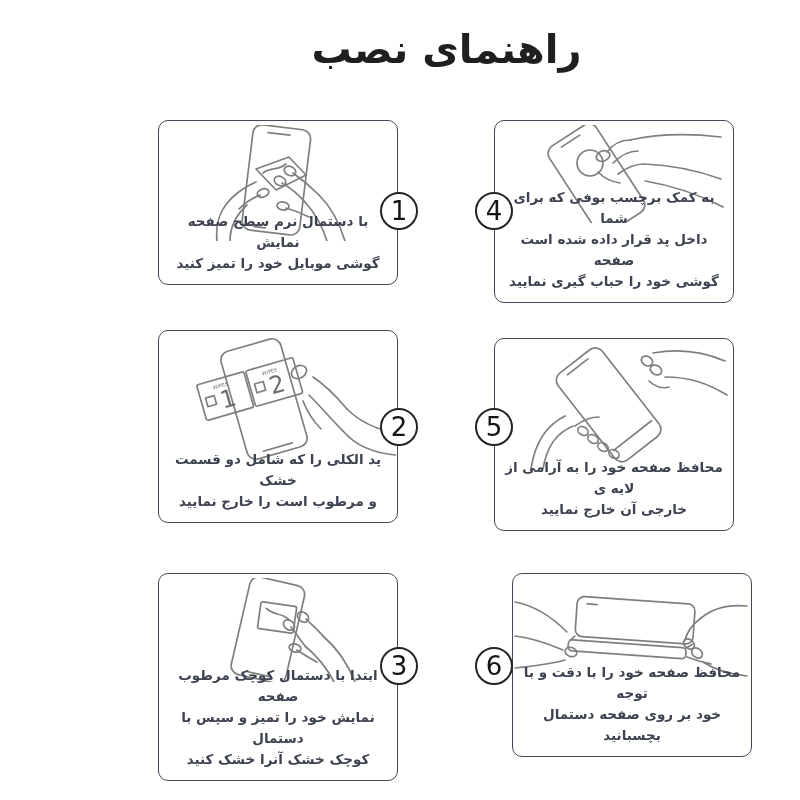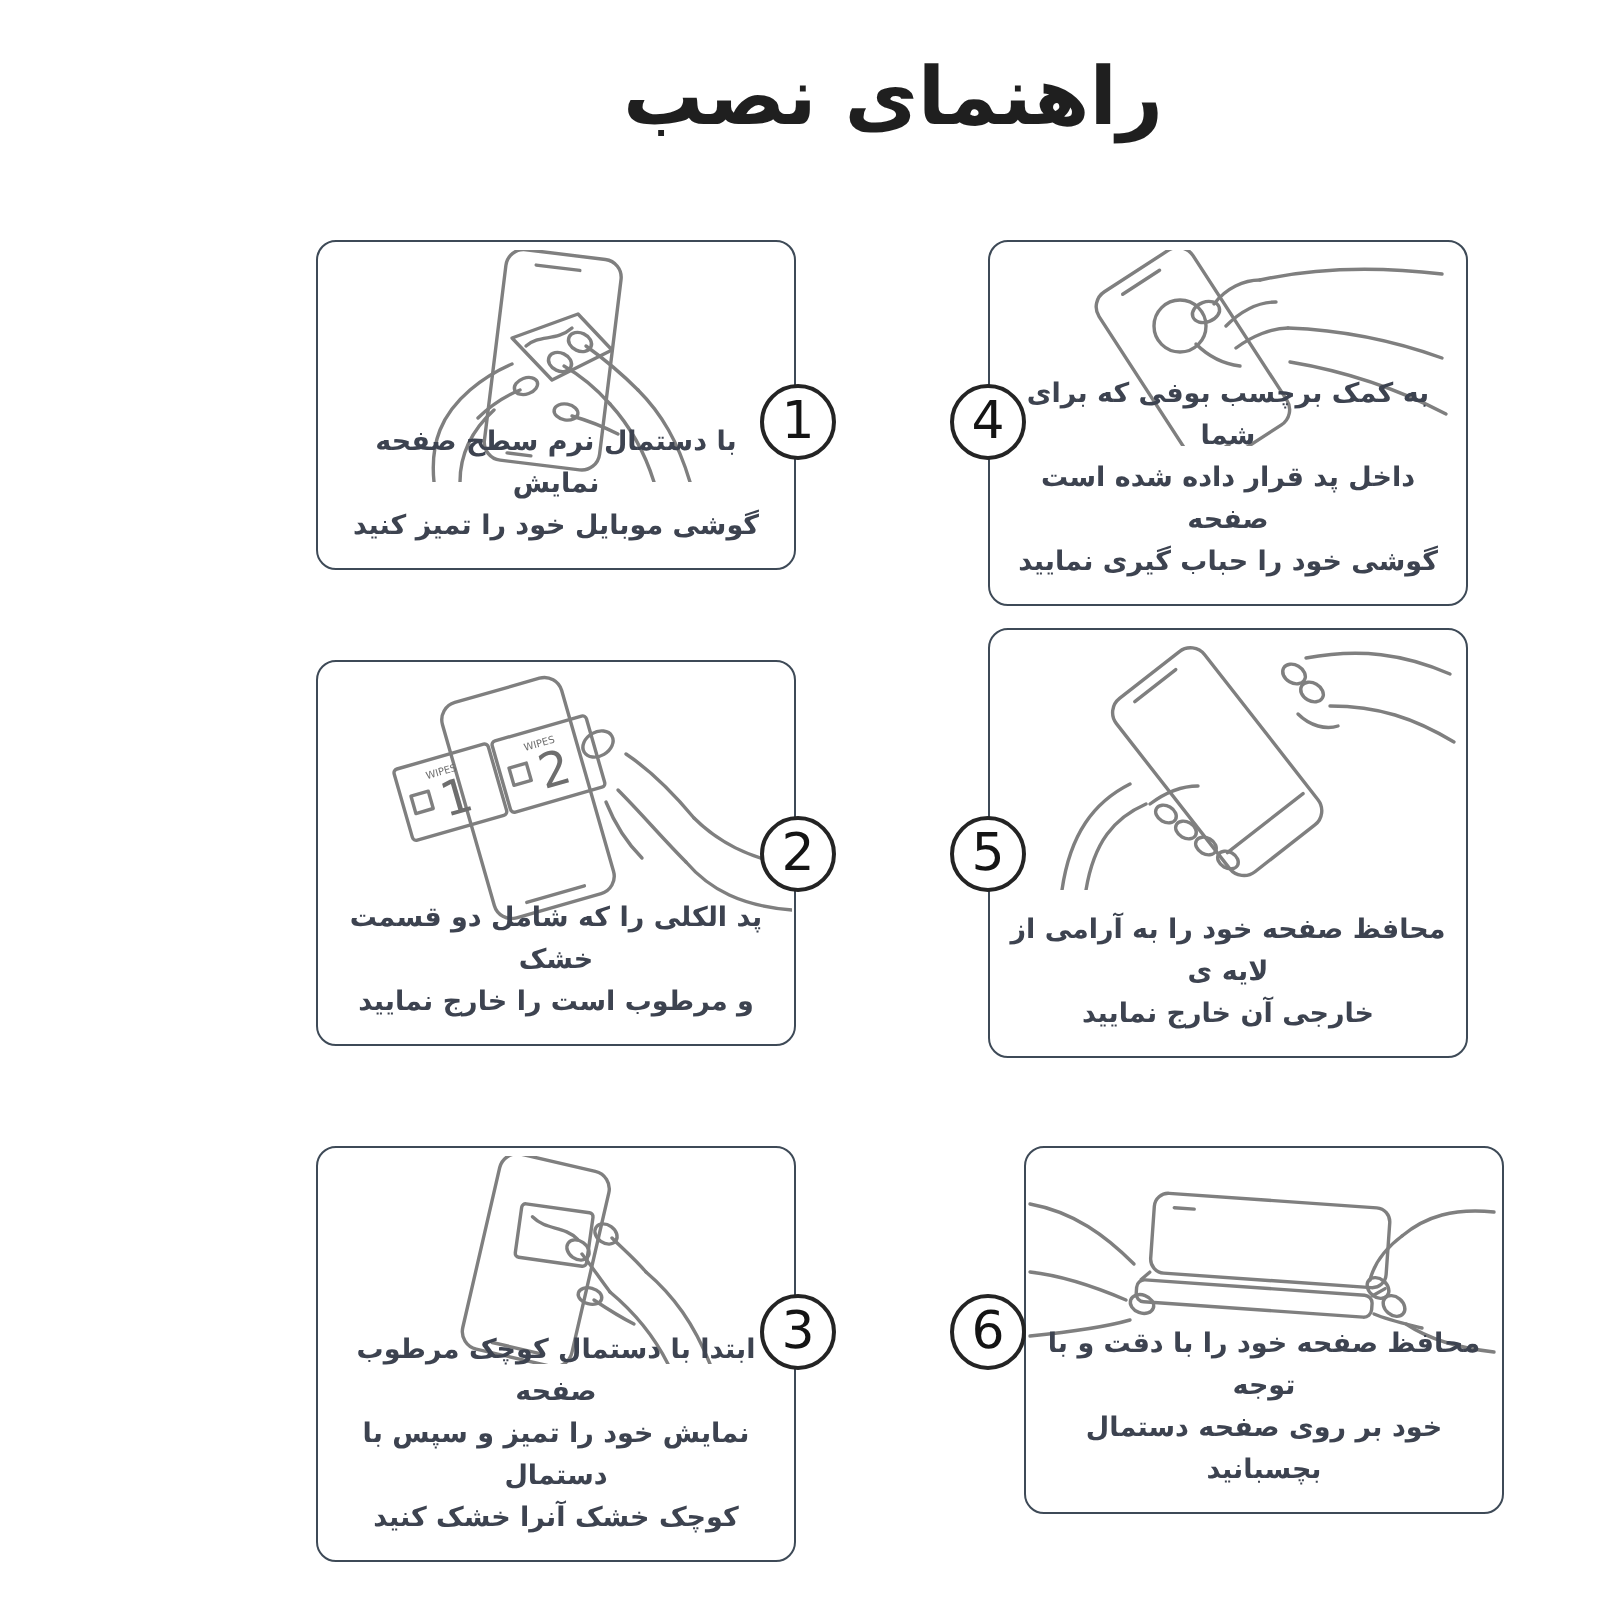--- a/index.html
+++ b/index.html
@@ -123,21 +123,21 @@
   </svg>
   <div class="caption">
     <span>پد الکلی را که شامل دو قسمت خشک</span>
     <span>و مرطوب است را خارج نمایید</span>
   </div>
 </div>
 <div class="badge" style="left:380px;top:408px">
   <span>2</span>
 </div>
 
-<div class="cell" style="left:494px;top:314px;height:215px">
+<div class="cell" style="left:494px;top:338px;height:193px">
   <svg class="illus" viewBox="0 0 237 126" width="237" height="126">
     <g transform="rotate(-38 115 62)">
       <rect x="86" y="6" width="56" height="110" rx="9"></rect>
       <path d="M90,100 h48" stroke-width="1.2"></path>
       <path d="M100,12 h26" stroke-width="1.2"></path>
     </g>
     <ellipse cx="152" cy="18" rx="6" ry="4.5" transform="rotate(30 152 18)"></ellipse>
     <ellipse cx="161" cy="27" rx="6" ry="4.5" transform="rotate(30 161 27)"></ellipse>
     <path d="M158,10 C185,5 207,8 230,18"></path>
     <path d="M170,34 C194,34 212,40 232,52"></path>

